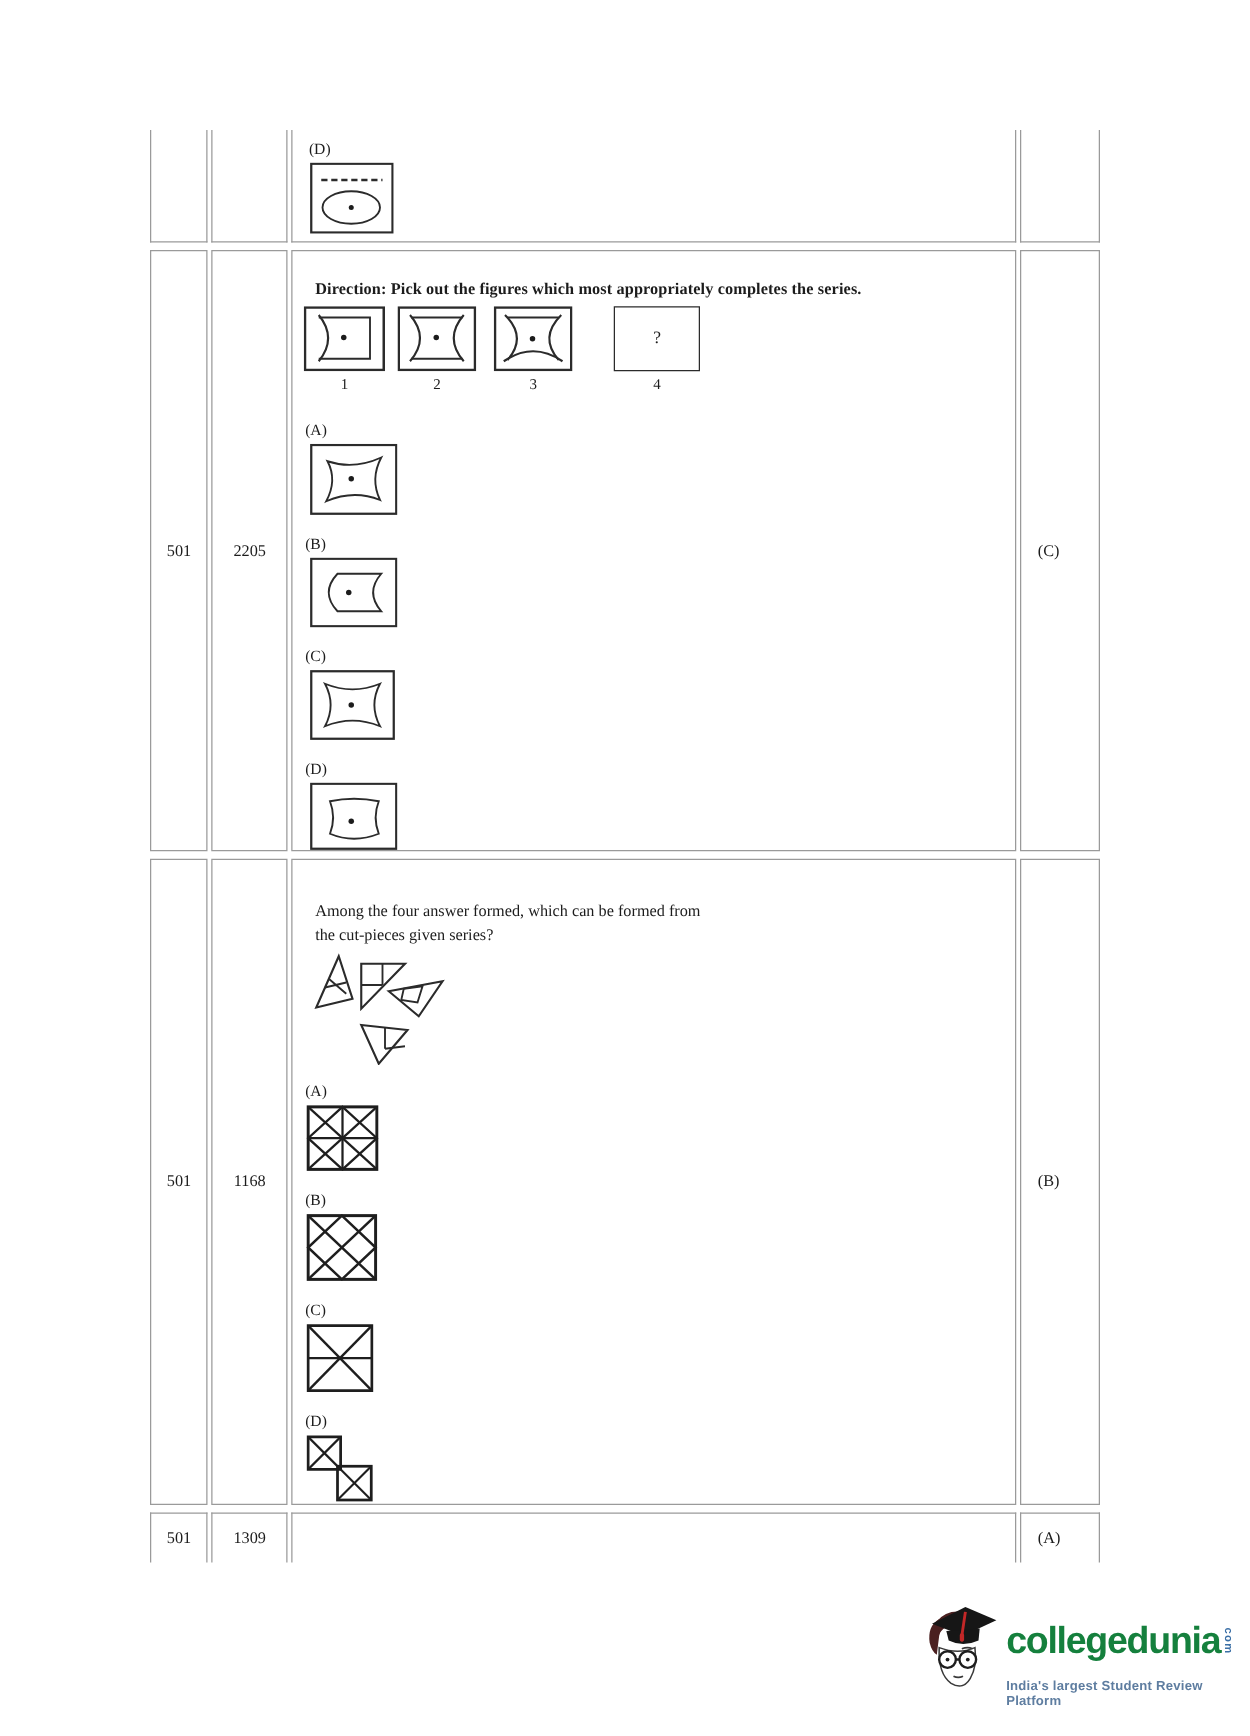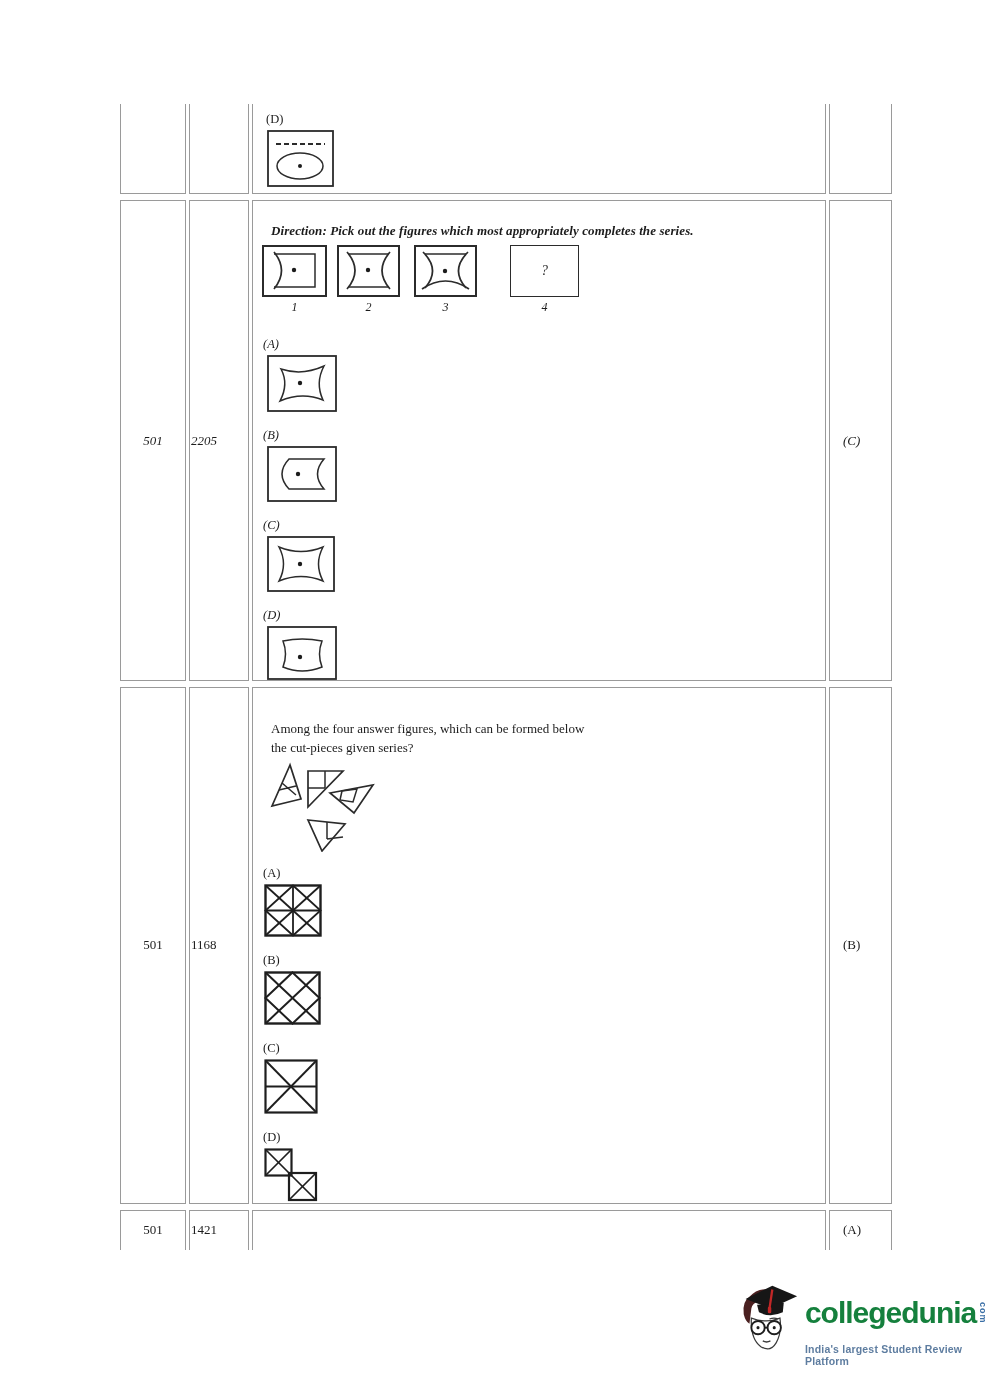--- a/index.html
+++ b/index.html
@@ -4,28 +4,28 @@
 <style>
   html,body{margin:0;padding:0;background:#ffffff;}
   .page{position:relative;width:1000px;height:1389px;background:#ffffff;overflow:hidden;
         font-family:"Liberation Serif","DejaVu Serif",serif;color:#1c1c1c;}
 
   
   .qtable-wrap{position:absolute;left:117px;top:98px;}
   table.qtable{border-collapse:separate;border-spacing:3px 6px;table-layout:fixed;width:766px;}
   table.qtable td{border:1px solid #9a9a9a;background:#fff;box-sizing:border-box;
                   vertical-align:middle;font-size:13px;}
-  td.c-sr{width:66px;text-align:center;}
-  td.c-qno{width:60px;}
+  td.c-sr{width:46px;text-align:center;}
+  td.c-qno{width:60px;text-align:center;}
   td.c-body{width:574px;vertical-align:top;padding:0;}
   td.c-ans{width:63px;text-align:left;padding-left:13px;}
   tr.row-cutoff-top td{border-top:none;}
   tr.row-cutoff-bottom td{border-bottom:none;}
   .h-partial td{height:90px;}
-  .h-2205 td{height:478px;font-style:italic;}
+  .h-2205 td{height:478px;}
   .h-2206 td{height:500px;}
   .h-2207 td{height:40px;}
 
   .body-pad{padding:2px 6px 0 9px;}
   .direction{font-weight:bold;font-size:13px;margin:20px 0 6px 9px;letter-spacing:.1px;}
   .qtext{font-size:13px;line-height:1.45;margin:30px 0 4px 9px;}
 
   .series-row{display:flex;align-items:flex-start;margin-top:4px;}
   .series-item{display:flex;flex-direction:column;align-items:center;}
   .series-num{font-size:12px;margin-top:3px;}
@@ -162,21 +162,21 @@
         </td>
         <td class="c-ans">(C)</td>
       </tr>
 
       <tr class="h-2206">
         <td class="c-sr">501</td>
         <td class="c-qno">1168</td>
         <td class="c-body">
           <div class="body-pad">
             <div class="qtext">
-              <span>Among the four answer figures, which can be formed below</span><br>
+              <span>Among the four answer formed, which can be formed from</span><br>
               <span>the cut-pieces given series?</span>
             </div>
 
             <svg class="pieces-fig" width="112" height="90" viewBox="0 0 112 90">
 
               <path d="M22 3 L4 44 L33 37 Z" fill="none" stroke="#2b2b2b" stroke-width="1.7"></path>
               <path d="M11 28 L28 24 M14 21 L28 33" fill="none" stroke="#2b2b2b" stroke-width="1.5"></path>
 
               <path d="M40 9 L40 45 L75 9 Z" fill="none" stroke="#2b2b2b" stroke-width="1.7"></path>
               <path d="M57 9 L57 26 M40 26 L57 26" fill="none" stroke="#2b2b2b" stroke-width="1.5"></path>
@@ -231,21 +231,21 @@
                 <line x1="52" y1="25" x2="25" y2="52" stroke="#1e1e1e" stroke-width="1.7"></line>
               </svg>
             </div>
           </div>
         </td>
         <td class="c-ans">(B)</td>
       </tr>
 
       <tr class="row-cutoff-bottom h-2207">
         <td class="c-sr">501</td>
-        <td class="c-qno">1421</td>
+        <td class="c-qno">1309</td>
         <td class="c-body"></td>
         <td class="c-ans">(A)</td>
       </tr>
     </tbody>
       </table>
   </div>
 
   <div class="footer-logo">
     <svg class="mascot" width="66" height="84" viewBox="0 0 66 84">
 

